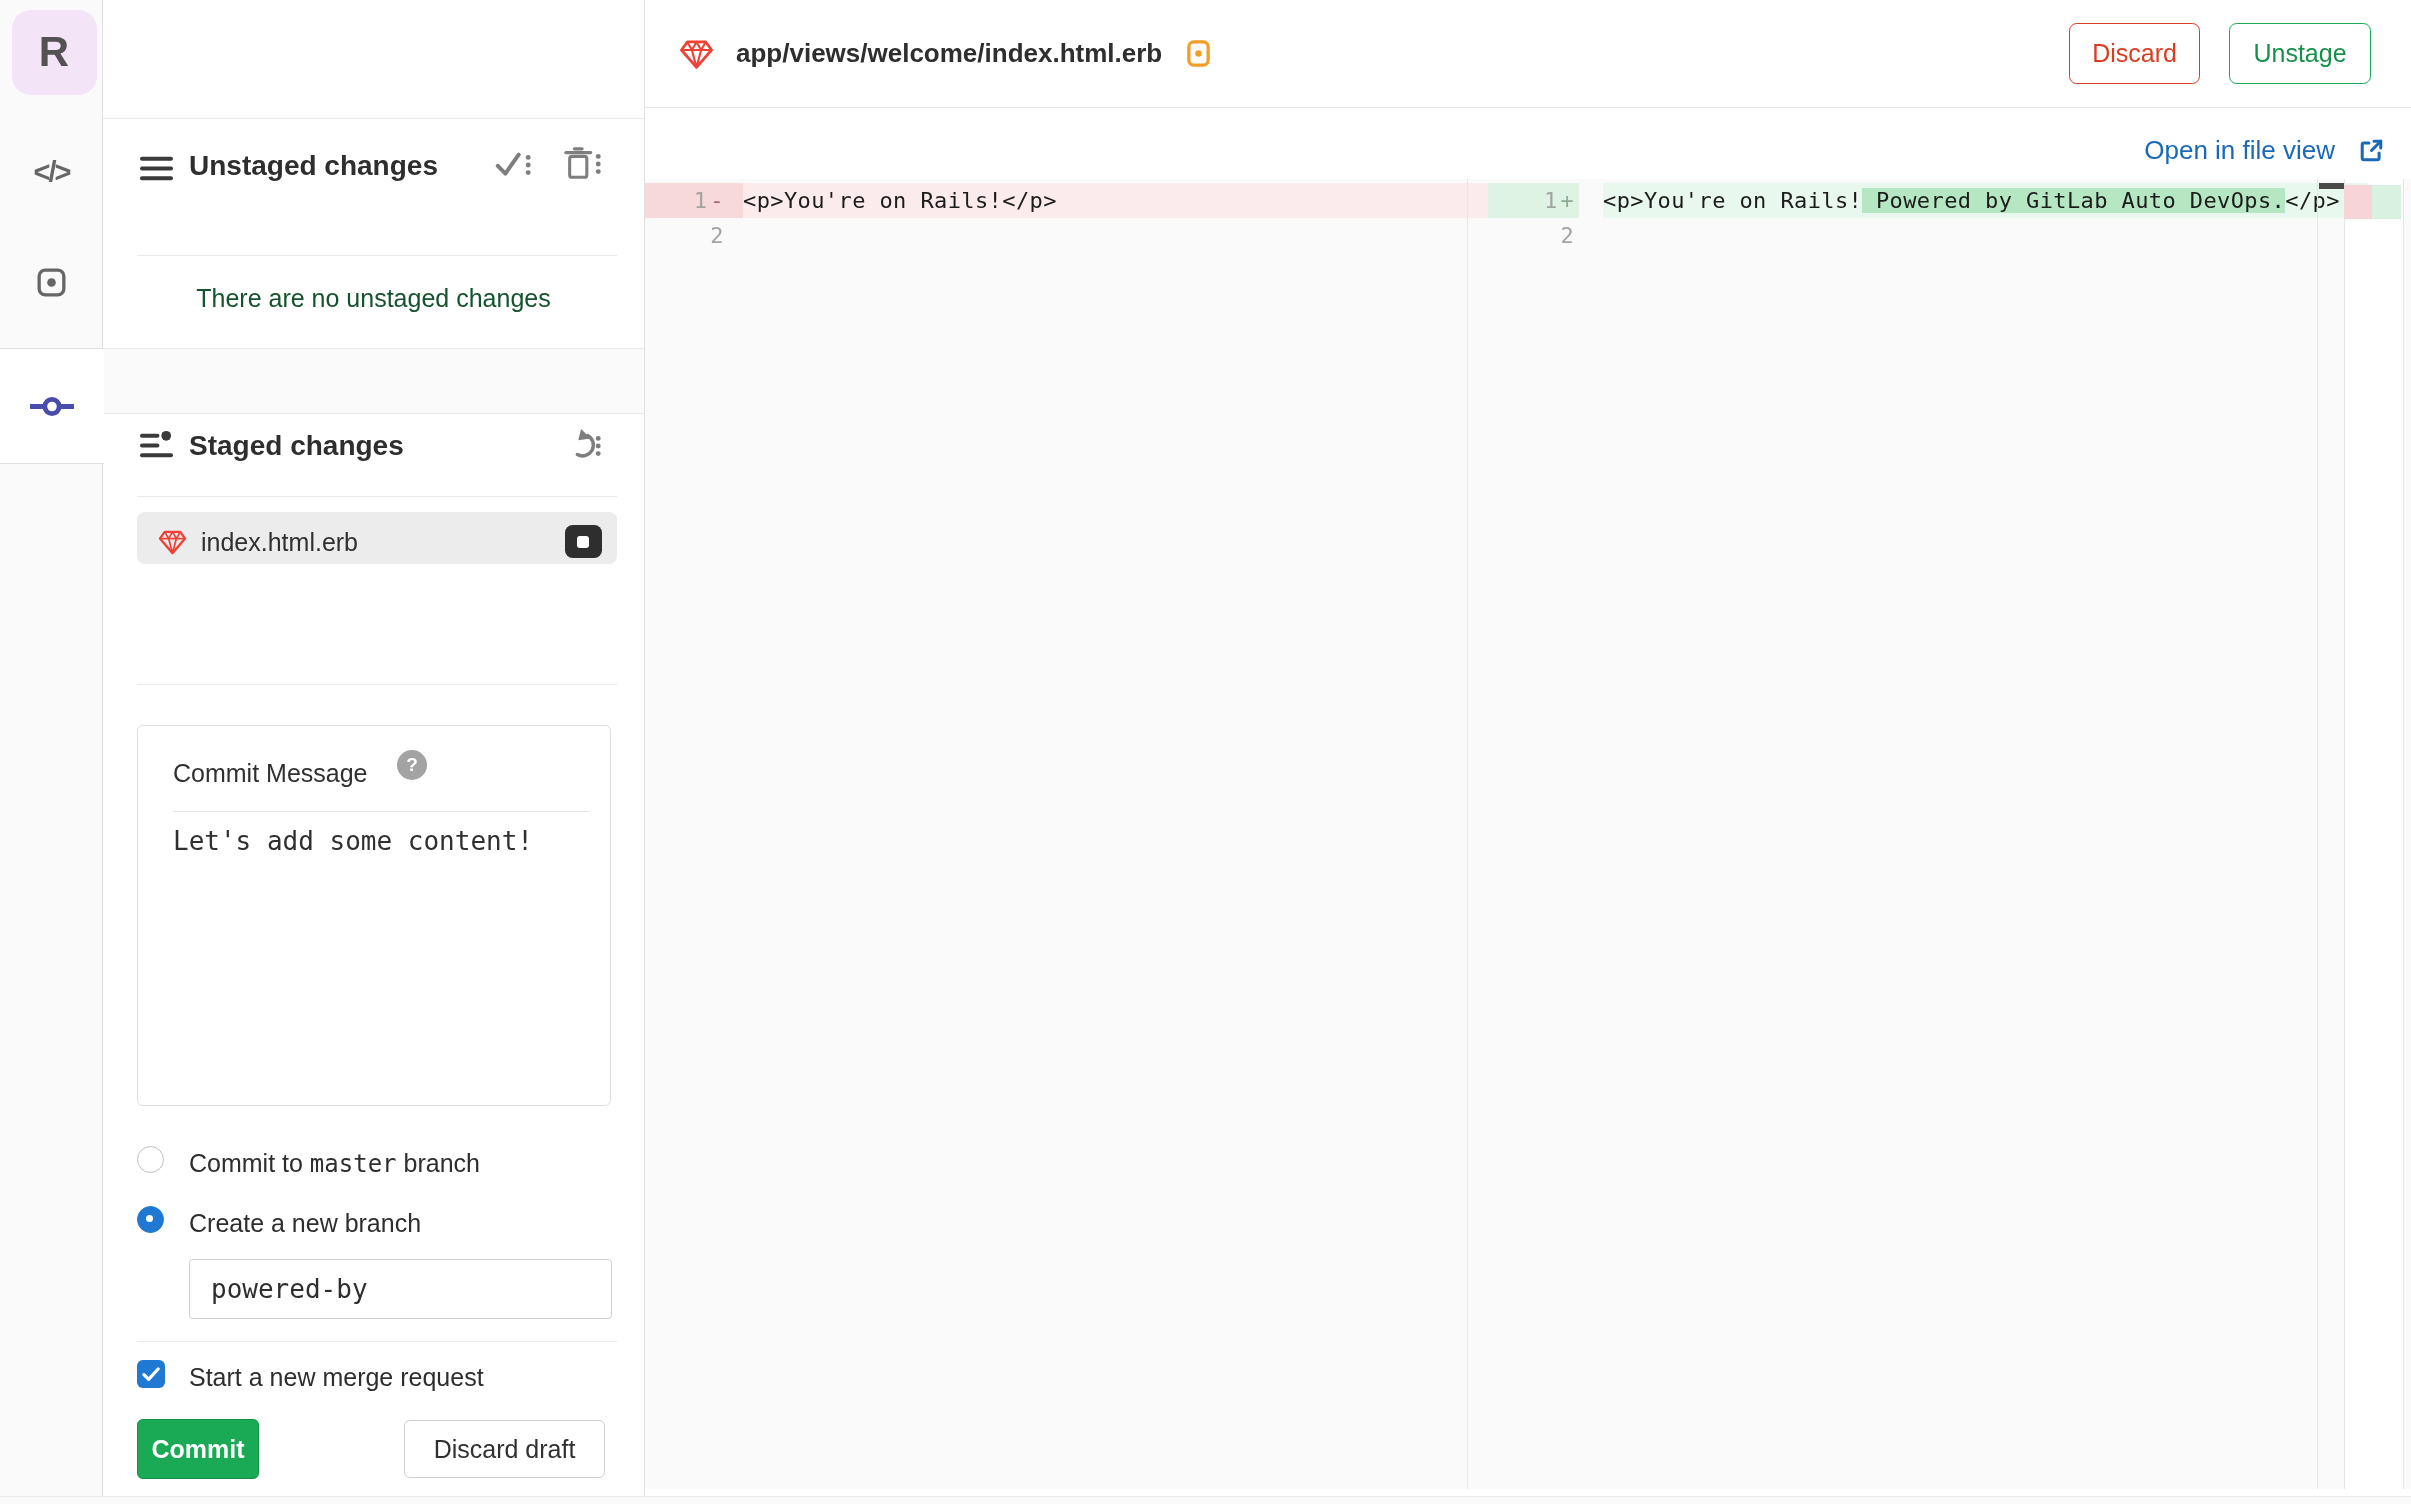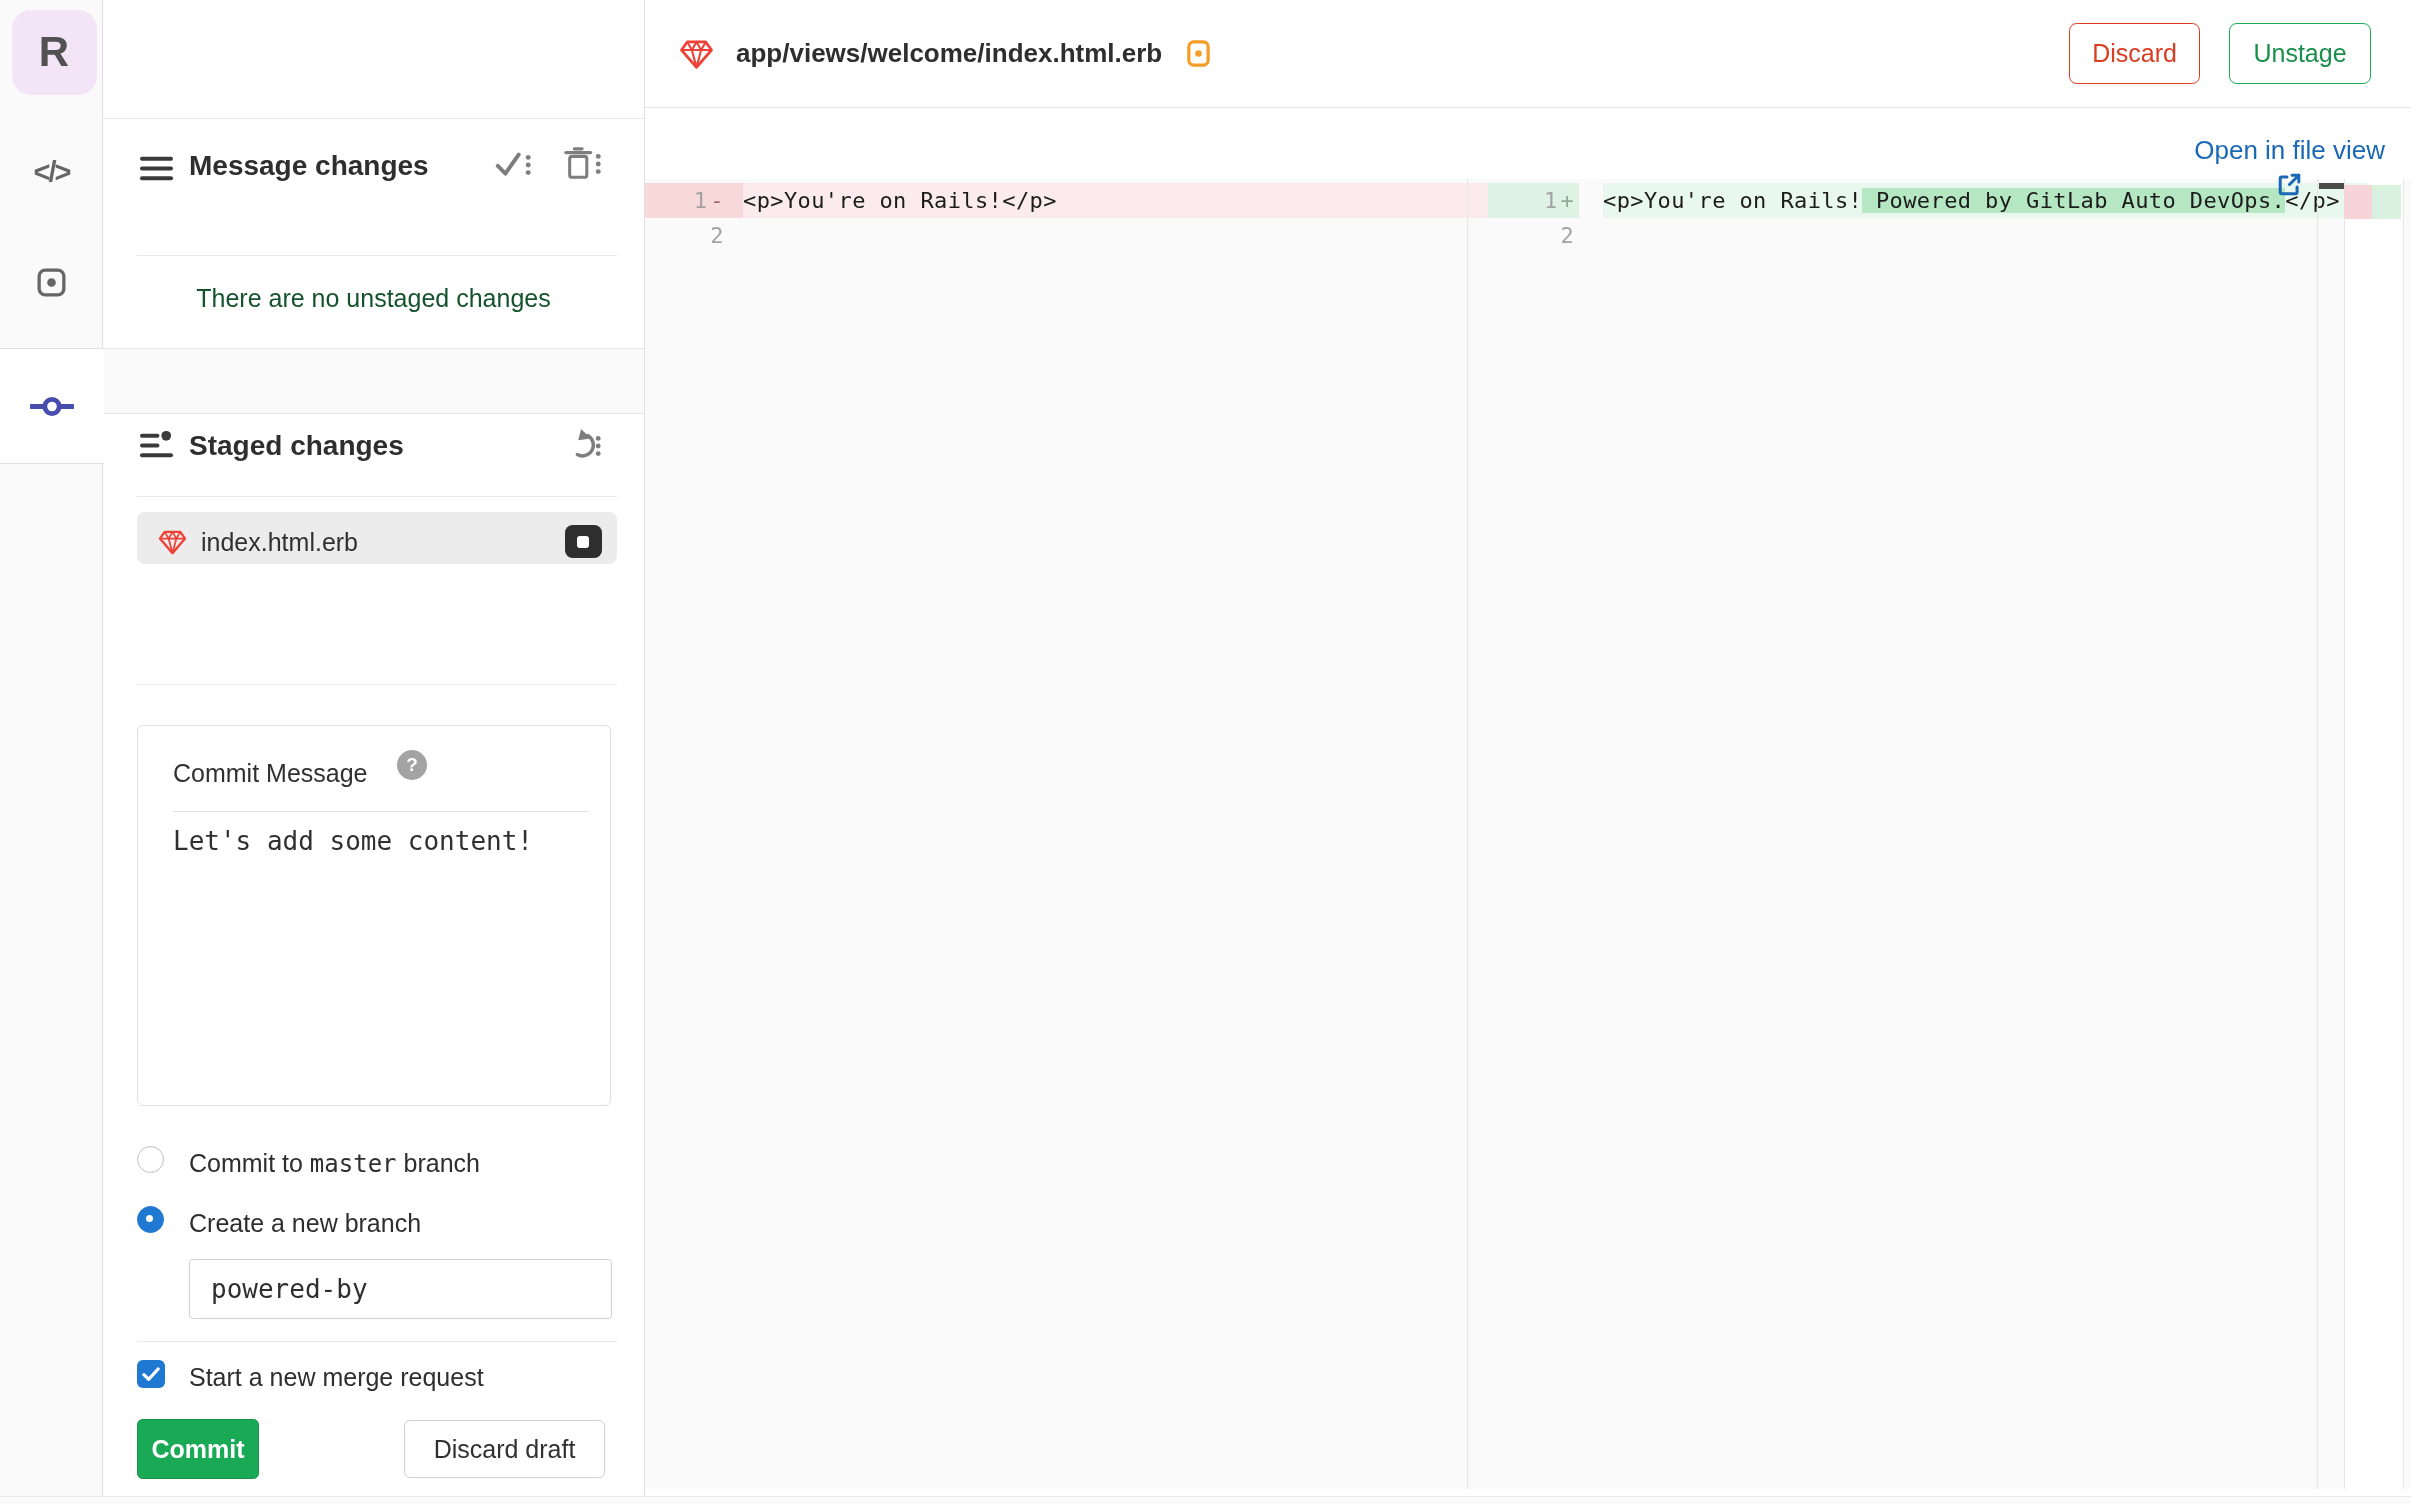--- a/index.html
+++ b/index.html
@@ -79,22 +79,22 @@
             border-left:1px solid #e0e0e0; background:#fff; }
   .ed-header { position:absolute; left:0; top:0; width:1768px; height:108px;
                border-bottom:1px solid #e5e5e5; display:flex; align-items:center; padding-left:33px; }
   .ed-path { font-size:26px; font-weight:700; color:#2e2e2e; margin-left:21px; }
   .changed-ind { margin-left:23px; display:flex; }
   .btn-outline { position:absolute; top:23px; height:61px; border-radius:7.7px; background:#fff;
                  font-size:25px; display:flex; align-items:center; justify-content:center; cursor:pointer;}
   .btn-discard { right:213px; width:131px; border:1.9px solid #db3b21; color:#db3b21; }
   .btn-unstage { right:42px;  width:142px; border:1.9px solid #1aaa55; color:#188f4b; }
 
-  .open-link { position:absolute; top:135px; right:27px; display:flex; align-items:center; gap:5px;
-               color:#1b69b6; font-size:26px; cursor:pointer; z-index:6;flex-direction:column;}
+  .open-link { position:absolute; top:135px; right:27px; display:flex; align-items:center; gap:23px;
+               color:#1b69b6; font-size:26px; cursor:pointer; z-index:6;}
 
   .diff-bg { position:absolute; left:0; top:179px; height:1310px; width:1768px; background:#fafafa; z-index:1;}
   .decor-strip { position:absolute; left:1699px; top:179px; height:1310px; width:60px; background:#fff; z-index:1;}
   .vline { position:absolute; top:179px; height:1310px; width:1px; background:#e6e6e6; z-index:3; }
   .vl-a {left:822px;} .vl-b {left:1672px;} .vl-c {left:1699px;} .vl-d {left:1758px;}
 
   .diff { position:absolute; left:0; top:183px; width:1768px; z-index:2; }
   .pane { position:absolute; top:0; }
   .pane-left { left:0; width:843px; }
   .pane-right { left:843px; width:925px; }
@@ -150,21 +150,21 @@
 <div class="panel">
   <div class="hr" style="left:0;top:118px;width:541px"></div>
 
   <div class="sec-icon" style="left:36px;top:152px">
     <svg width="35" height="33" viewBox="0 0 36 34">
       <line x1="3" y1="7" x2="33" y2="7" stroke="#3a3a3a" stroke-width="4" stroke-linecap="round"></line>
       <line x1="3" y1="17" x2="33" y2="17" stroke="#3a3a3a" stroke-width="4" stroke-linecap="round"></line>
       <line x1="3" y1="27" x2="33" y2="27" stroke="#3a3a3a" stroke-width="4" stroke-linecap="round"></line>
     </svg>
   </div>
-  <div class="sec-title" style="left:86px;top:150px">Message changes</div>
+  <div class="sec-title" style="left:86px;top:150px">Unstaged changes</div>
   <div class="hdr-action" style="left:389px;top:146px">
     <svg width="42" height="38" viewBox="0 0 44 40">
       <polyline points="6,21 14,29 28,9" fill="none" stroke="#7e7e7e" stroke-width="4.2" stroke-linecap="round" stroke-linejoin="round"></polyline>
       <circle cx="38" cy="12" r="2.6" fill="#7e7e7e"></circle>
         <circle cx="38" cy="20" r="2.6" fill="#7e7e7e"></circle>
         <circle cx="38" cy="28" r="2.6" fill="#7e7e7e"></circle>
     </svg>
   </div>
   <div class="hdr-action" style="left:459px;top:144px">
     <svg width="42" height="40" viewBox="0 0 44 42">

